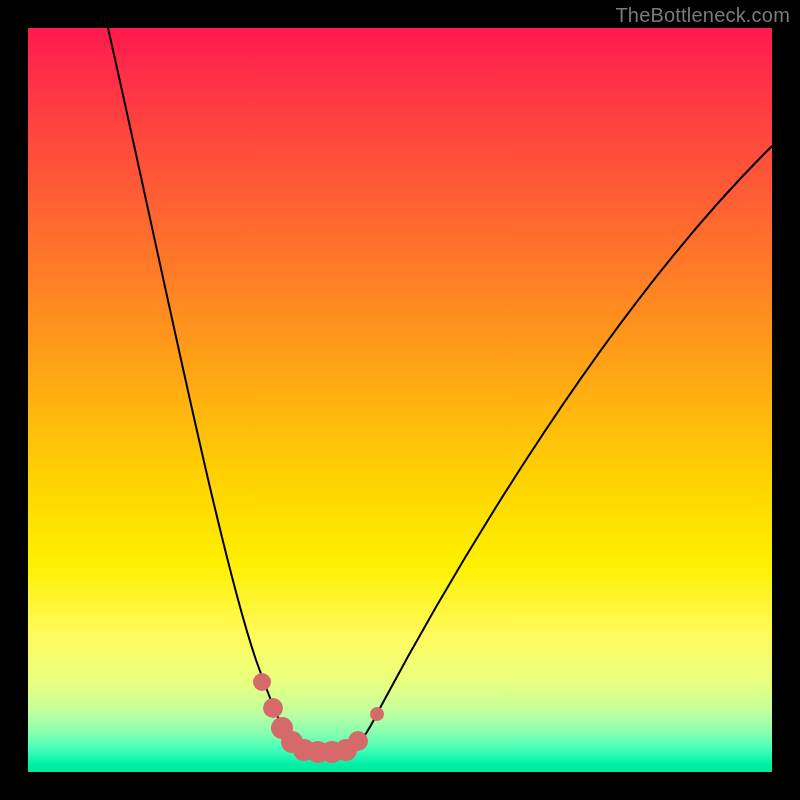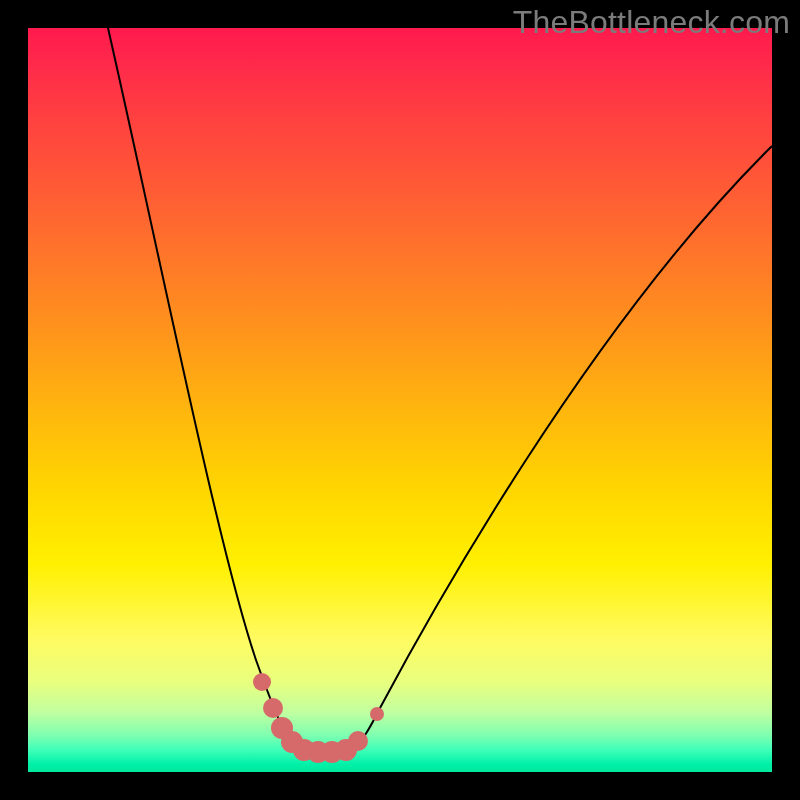--- a/index.html
+++ b/index.html
@@ -33,21 +33,21 @@
       #40ffb8 97%,
       #00f0a8 99%,
       #00e89c 100%
     );
   }
   .watermark {
     position: absolute;
     top: 4px;
     right: 10px;
     font-family: Arial, Helvetica, sans-serif;
-    font-size: 32px;
+    font-size: 20px;
     font-weight: 500;
     color: #7b7b7b;
     letter-spacing: 0.2px;
   }
   svg {
     position: absolute;
     left: 0;
     top: 0;
   }
 </style>

